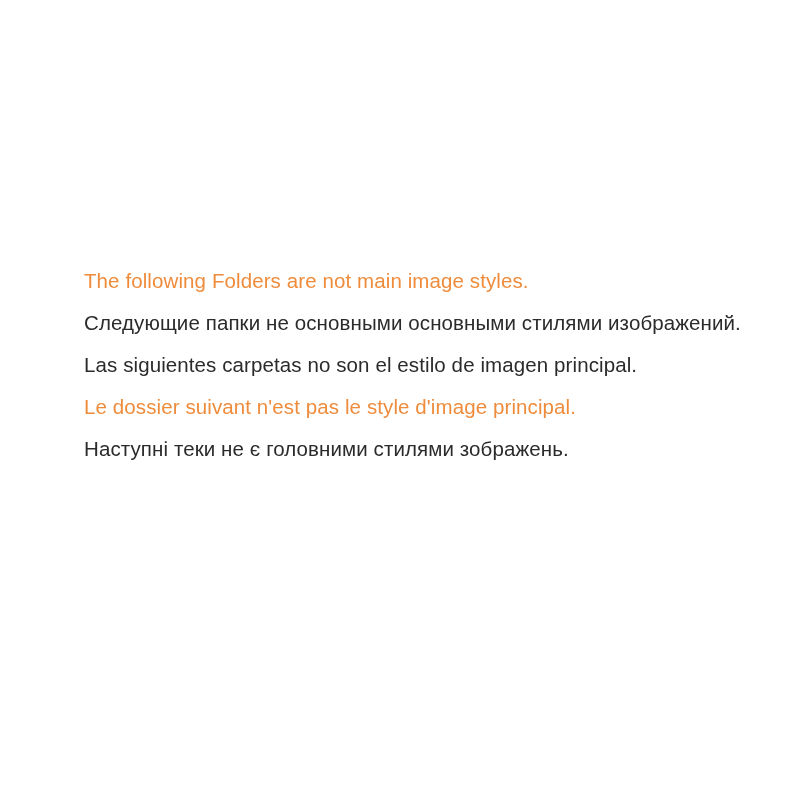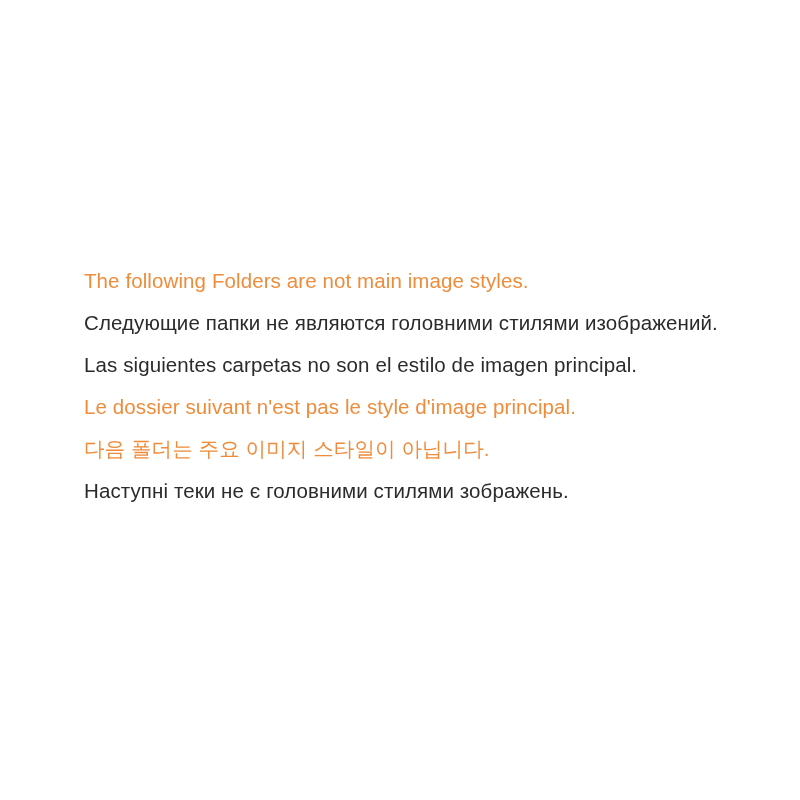--- a/index.html
+++ b/index.html
@@ -38,19 +38,18 @@
   .line.neutral {
     color: #2b2b2b;
   }
 </style>
 </head>
 <body>
 
 <div class="page">
   <div class="message-block">
     <div class="line accent">The following Folders are not main image styles.</div>
-    <div class="line neutral">Следующие папки не являются головними стилями изображений.</div>
+    <div class="line neutral">Следующие папки не основными основными стилями изображений.</div>
     <div class="line neutral">Las siguientes carpetas no son el estilo de imagen principal.</div>
     <div class="line accent">Le dossier suivant n'est pas le style d'image principal.</div>
-    <div class="line accent">다음 폴더는 주요 이미지 스타일이 아닙니다.</div>
     <div class="line neutral">Наступні теки не є головними стилями зображень.</div>
   </div>
 </div>
 
 </body></html>

